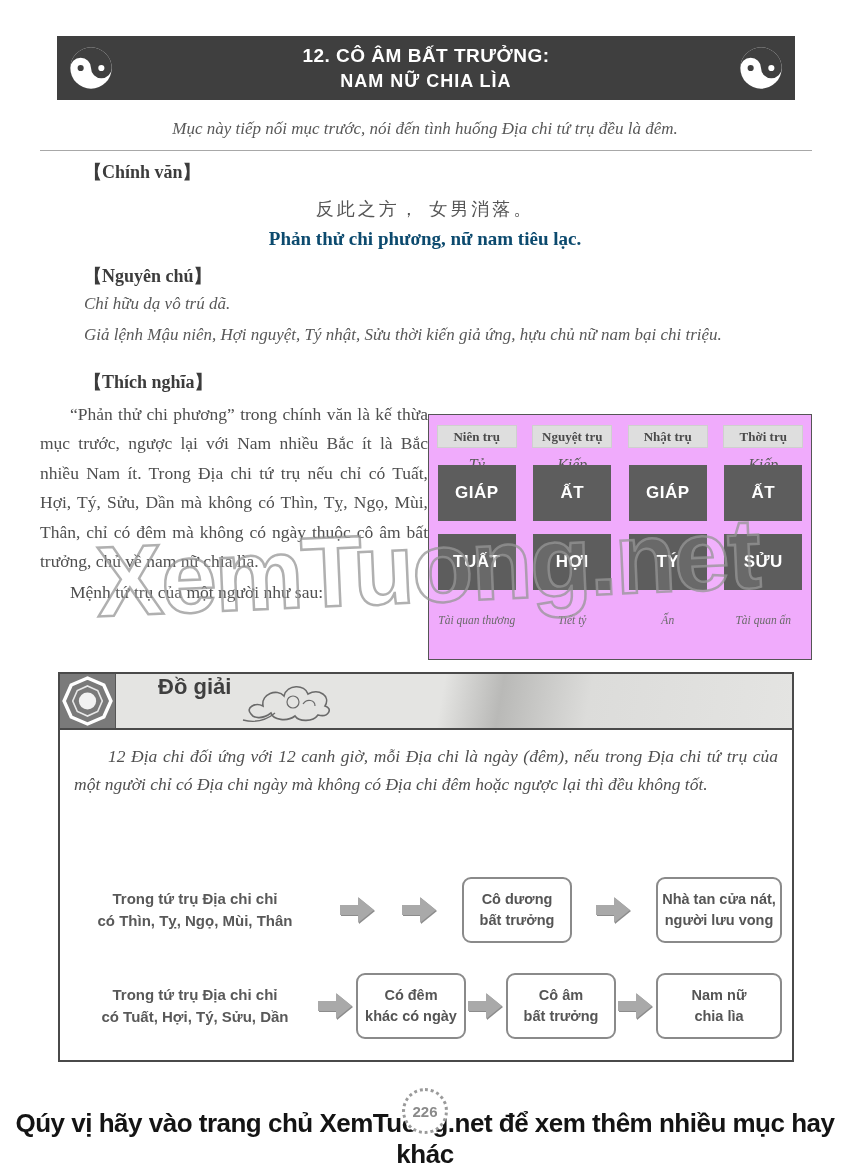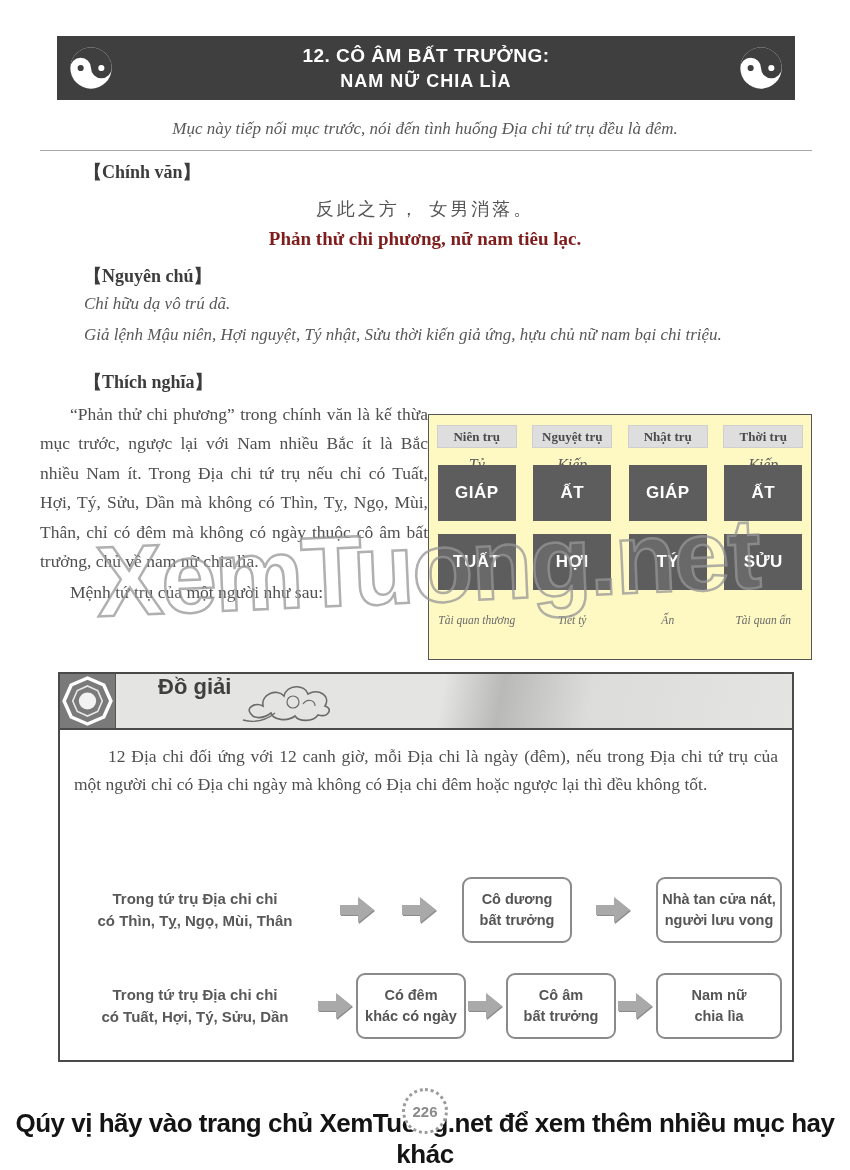--- a/index.html
+++ b/index.html
@@ -30,37 +30,37 @@
   .rule { position:absolute; top:150px; left:40px; width:772px; border-top:1.5px solid #a8a8a8; }
 
   .sec-label { position:absolute; left:84px; font-weight:bold; font-size:18px; color:#3c3c3c; }
   .chinese {
     position:absolute; top:197px; left:0; width:850px; text-align:center;
     font-size:18px; letter-spacing:3px; color:#555;
     font-family:"DejaVu Sans", sans-serif;
   }
   .translation {
     position:absolute; top:228px; left:0; width:850px; text-align:center;
-    font-weight:bold; font-size:19px; color:#7f1d1d;
+    font-weight:bold; font-size:19px; color:#0c4a6e;
   }
   .italic-line { position:absolute; left:84px; font-style:italic; font-size:17px; color:#585858; }
   .italic-block {
     position:absolute; left:40px; width:772px; font-style:italic; font-size:17px;
     color:#585858; line-height:1.8; text-indent:44px;
   }
 
   
   .tn-col { position:absolute; left:40px; top:400px; width:388px; }
   .tn-para { font-size:17.5px; line-height:1.68; text-align:justify; text-indent:30px; color:#4f4f4f; }
   .tn-closing { margin-top:6px; font-size:17.5px; text-indent:30px; color:#4f4f4f; }
 
   
   .pillar-table {
     position:absolute; left:428px; top:414px; width:384px; height:246px;
-    border:1.5px solid #555; background:#fef9c3;
+    border:1.5px solid #555; background:#f0abfc;
     display:flex; justify-content:space-around; padding-top:10px;
   }
   .pt-col { display:flex; flex-direction:column; align-items:center; width:88px; }
   .pt-header {
     width:80px; height:23px; background:#dedede; border:1px solid #cfcfcf;
     font-weight:bold; font-size:13px; color:#4a4a4a;
     display:flex; align-items:center; justify-content:center;
   }
   .pt-god { height:17px; padding-top:8px; font-style:italic; font-size:16px; color:#5a5a5a; min-width:10px; }
   .pt-box {
@@ -92,21 +92,21 @@
   .dg-label {
     margin-left:42px; font-family:"Liberation Sans", sans-serif; font-weight:bold;
     font-size:22px; color:#3f3f3f;
   }
   .cloud { margin-left:10px; margin-top:6px; }
   .dg-title {
     margin-top:16px; text-align:center; font-size:20px; letter-spacing:1.5px; color:#4c4c4c;
   }
   .dg-para {
     margin:12px 14px 16px 14px; font-size:17.5px; line-height:1.62; text-align:justify;
-    text-indent:34px; color:#4f4f4f;
+    text-indent:34px; color:#4f4f4f;font-style:italic;
   }
 
   .flow-row { position:absolute; left:14px; width:708px; height:80px; display:flex; align-items:center; justify-content:space-between; }
   .flow-row.r1 { top:196px; }
   .flow-row.r2 { top:292px; }
   .flow-label {
     width:242px; text-align:center; font-family:"Liberation Sans", sans-serif;
     font-weight:bold; font-size:15px; line-height:1.5; color:#595959;
   }
   .flow-box {

